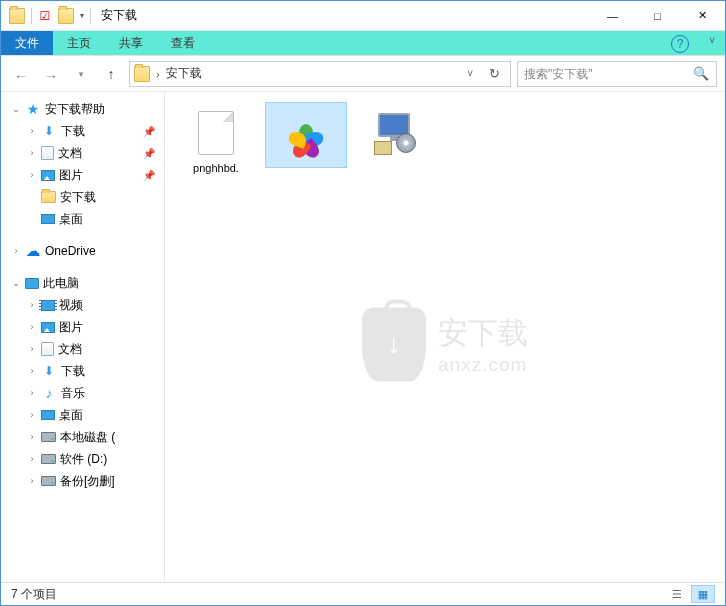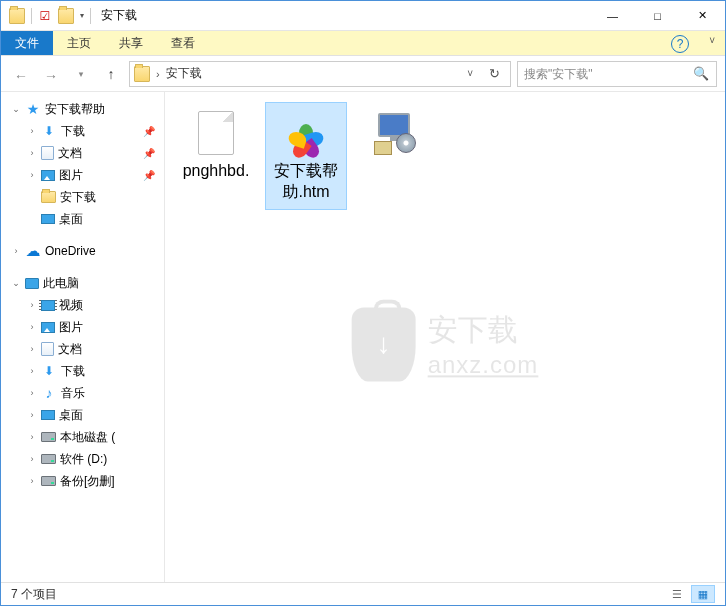--- a/index.html
+++ b/index.html
@@ -11,21 +11,21 @@
 .folder-mini { width: 16px; height: 16px; background: linear-gradient(#ffe9a6,#f9d670); border: 1px solid #d6b659; border-radius: 1px; position: relative; }
 .folder-mini::before { content:""; position:absolute; top:-3px; left:0; width:6px; height:3px; background:#f9d670; border:1px solid #d6b659; border-bottom:none; border-radius:1px 1px 0 0;}
 .qat-sep { width:1px; height:16px; background:#ccc; }
 .qat-check { width:14px; height:14px; color:#c00; font-size:12px; display:flex; align-items:center; justify-content:center;}
 .qat-dd { font-size:8px; color:#555; }
 .title-text { font-size: 12px; color: #000; margin-left: 4px; }
 .win-controls { display: flex; }
 .win-btn { width: 45px; height: 29px; display: flex; align-items: center; justify-content: center; font-size: 11px; color: #000; cursor: pointer; }
 
 
-.ribbon { height: 25px; background: #fef9c3; display: flex; align-items: stretch; border-bottom: 1px solid #e1e1e1; position: relative; }
+.ribbon { height: 25px; background: #5eead4; display: flex; align-items: stretch; border-bottom: 1px solid #e1e1e1; position: relative; }
 .ribbon-tab { padding: 0 14px; font-size: 12px; color: #333; display: flex; align-items: center; cursor: pointer; }
 .ribbon-tab.file { background: #1979ca; color: #fff; }
 .ribbon-help { position: absolute; right: 36px; top: 4px; width: 18px; height: 18px; border: 1px solid #1979ca; border-radius: 50%; color: #1979ca; font-size: 12px; display: flex; align-items: center; justify-content: center; cursor: pointer;}
 .ribbon-expand { position: absolute; right: 10px; top: 4px; font-size: 10px; color: #555; cursor: pointer; }
 
 
 .addr-row { height: 36px; display: flex; align-items: center; padding: 4px 8px; gap: 6px; border-bottom: 1px solid #e8e8e8;}
 .nav-btn { width: 24px; height: 24px; display: flex; align-items: center; justify-content: center; color: #888; font-size: 14px; cursor: pointer; border-radius:2px;}
 .nav-btn.enabled { color: #333; }
 .addr-box { flex: 1; height: 26px; border: 1px solid #ccc; display: flex; align-items: center; padding: 0 4px; gap: 6px; }
@@ -64,21 +64,21 @@
 .ic-music { color:#2e9aee; font-size:14px;}
 .ic-hdd { background:#aeb6bd; width:15px; height:10px; border:1px solid #6b7278; border-radius:1px; position:relative;}
 .ic-hdd::after{content:"";position:absolute;bottom:1px;right:1px;width:3px;height:2px;background:#3d9;} 
 .spacer { height: 10px; }
 
 
 .content { flex: 1; position: relative; padding: 10px; display: flex; align-items: flex-start; gap: 8px; overflow: hidden;}
 .file-item { width: 82px; display: flex; flex-direction: column; align-items: center; padding: 6px 2px; cursor: pointer; border: 1px solid transparent; }
 .file-item.selected { background: #cce8ff; border: 1px solid #99d1ff; }
 .file-icon { width: 48px; height: 48px; display: flex; align-items: center; justify-content: center; margin-bottom: 4px; }
-.file-label { font-size: 16px; text-align: center; line-height: 1.3; word-break: break-all; max-width: 78px; }
+.file-label { font-size: 11px; text-align: center; line-height: 1.3; word-break: break-all; max-width: 78px; }
 
 .icon-blank { width: 36px; height: 44px; background: #fff; border: 1px solid #bbb; border-radius: 2px; position: relative; }
 .icon-blank::after { content:""; position:absolute; top:0; right:0; width:10px; height:10px; background: linear-gradient(135deg, transparent 49%, #ddd 50%); }
 
 .icon-htm { width: 42px; height: 42px; position: relative; }
 .pinwheel { position: absolute; width: 36px; height: 36px; top: 3px; left: 3px; }
 .petal { position: absolute; width: 14px; height: 18px; border-radius: 50% 50% 50% 0; top: 9px; left: 11px; transform-origin: 7px 18px; }
 .p1 { background: #4caf50; transform: rotate(0deg);}
 .p2 { background: #2196f3; transform: rotate(72deg);}
 .p3 { background: #9c27b0; transform: rotate(144deg);}
@@ -90,21 +90,21 @@
 .exe-mon::after{content:"";position:absolute;bottom:-6px;left:10px;width:10px;height:5px;background:#9aa4ad;}
 .exe-disc{position:absolute;bottom:2px;right:2px;width:20px;height:20px;border-radius:50%;background:radial-gradient(circle,#fff 2px,#b8c4ce 3px,#8fa0ae 10px);border:1px solid #667;}
 .exe-box{position:absolute;bottom:0;left:0;width:18px;height:14px;background:#e0d090;border:1px solid #a89050;}
 
 
 .watermark { position: absolute; top: 50%; left: 50%; transform: translate(-50%, -40%); display: flex; align-items: center; gap: 12px; opacity: 0.12; pointer-events: none; }
 .wm-shield { width: 64px; height: 74px; background: #333; border-radius: 12px 12px 16px 16px / 12px 12px 36px 36px; position: relative; display:flex; align-items:center; justify-content:center;}
 .wm-shield::before{content:"";position:absolute;top:-8px;left:22px;width:20px;height:10px;border:4px solid #333;border-bottom:none;border-radius:10px 10px 0 0;}
 .wm-arrow { color:#fff; font-size:28px;}
 .wm-text { font-size: 30px; font-weight: 450; color: #333; }
-.wm-sub { font-size: 24px; color: #333; letter-spacing: 1px; text-decoration: underline; }
+.wm-sub { font-size: 19px; color: #333; letter-spacing: 1px; }
 
 
 .status { height: 23px; border-top: 1px solid #e1e1e1; display: flex; align-items: center; padding: 0 10px; font-size: 12px; color: #333; }
 .status-right { margin-left: auto; display: flex; gap: 2px; }
 .view-btn { width: 24px; height: 18px; border: 1px solid transparent; display: flex; align-items: center; justify-content: center; font-size: 11px; color: #666; cursor: pointer;}
 .view-btn.active { background: #cce8ff; border-color: #99d1ff; color:#1979ca;}
 
 
 .sidebar::-webkit-scrollbar { width: 16px; }
 .sidebar::-webkit-scrollbar-thumb { background: #c1c1c1; }
@@ -264,21 +264,20 @@
         <div class="icon-htm">
           <div class="pinwheel">
             <div class="petal p1"></div>
               <div class="petal p2"></div>
               <div class="petal p3"></div>
               <div class="petal p4"></div>
               <div class="petal p5"></div>
           </div>
         </div>
       </div>
-      <div class="file-label">安下载帮助.htm</div>
     </div>
     <div class="file-item">
       <div class="file-icon">
         <div class="icon-exe">
           <div class="exe-mon"></div>
             <div class="exe-box"></div>
             <div class="exe-disc"></div>
         </div>
       </div>
     </div>

